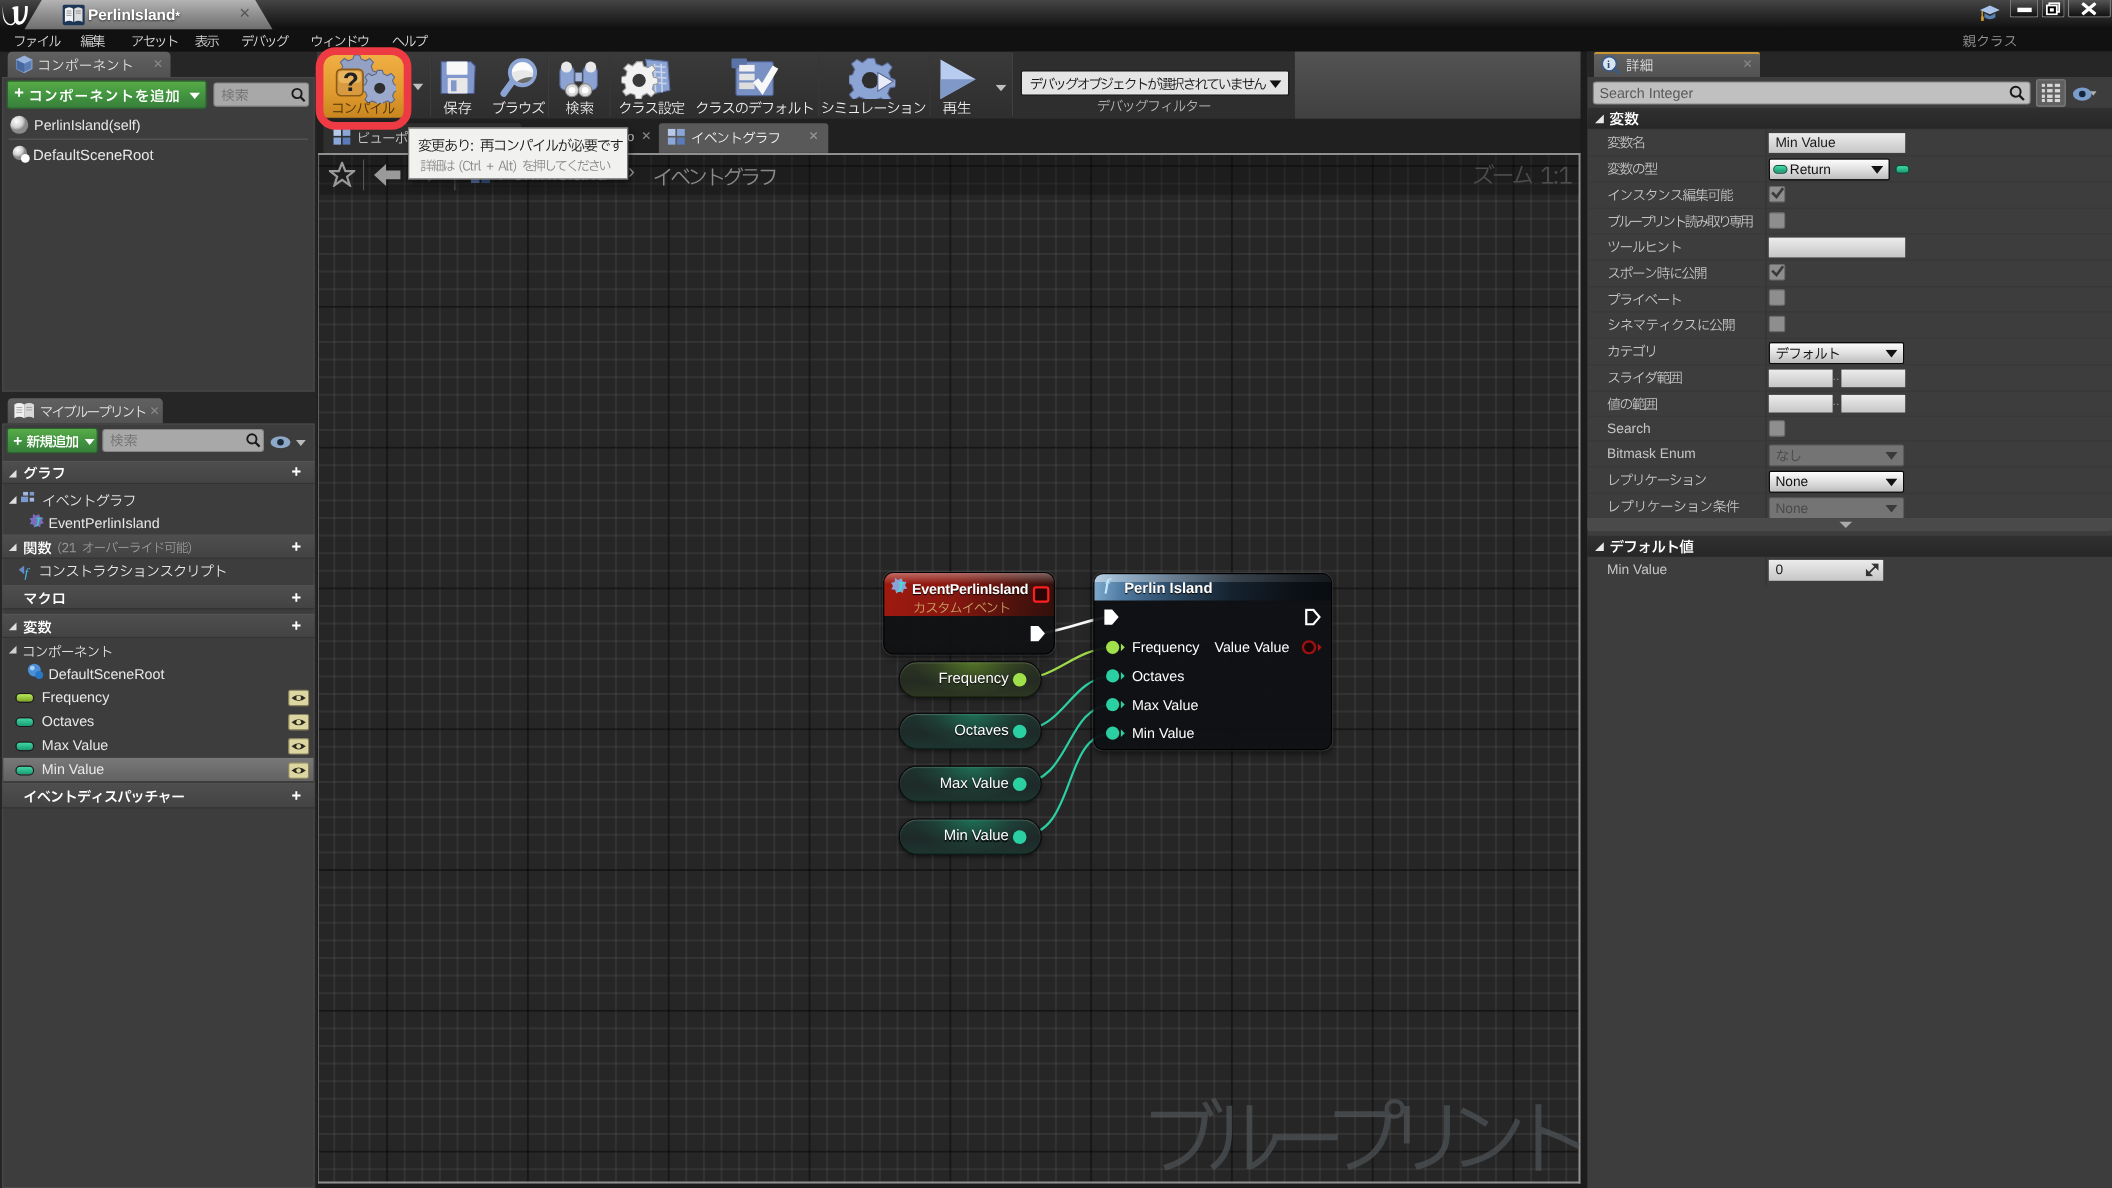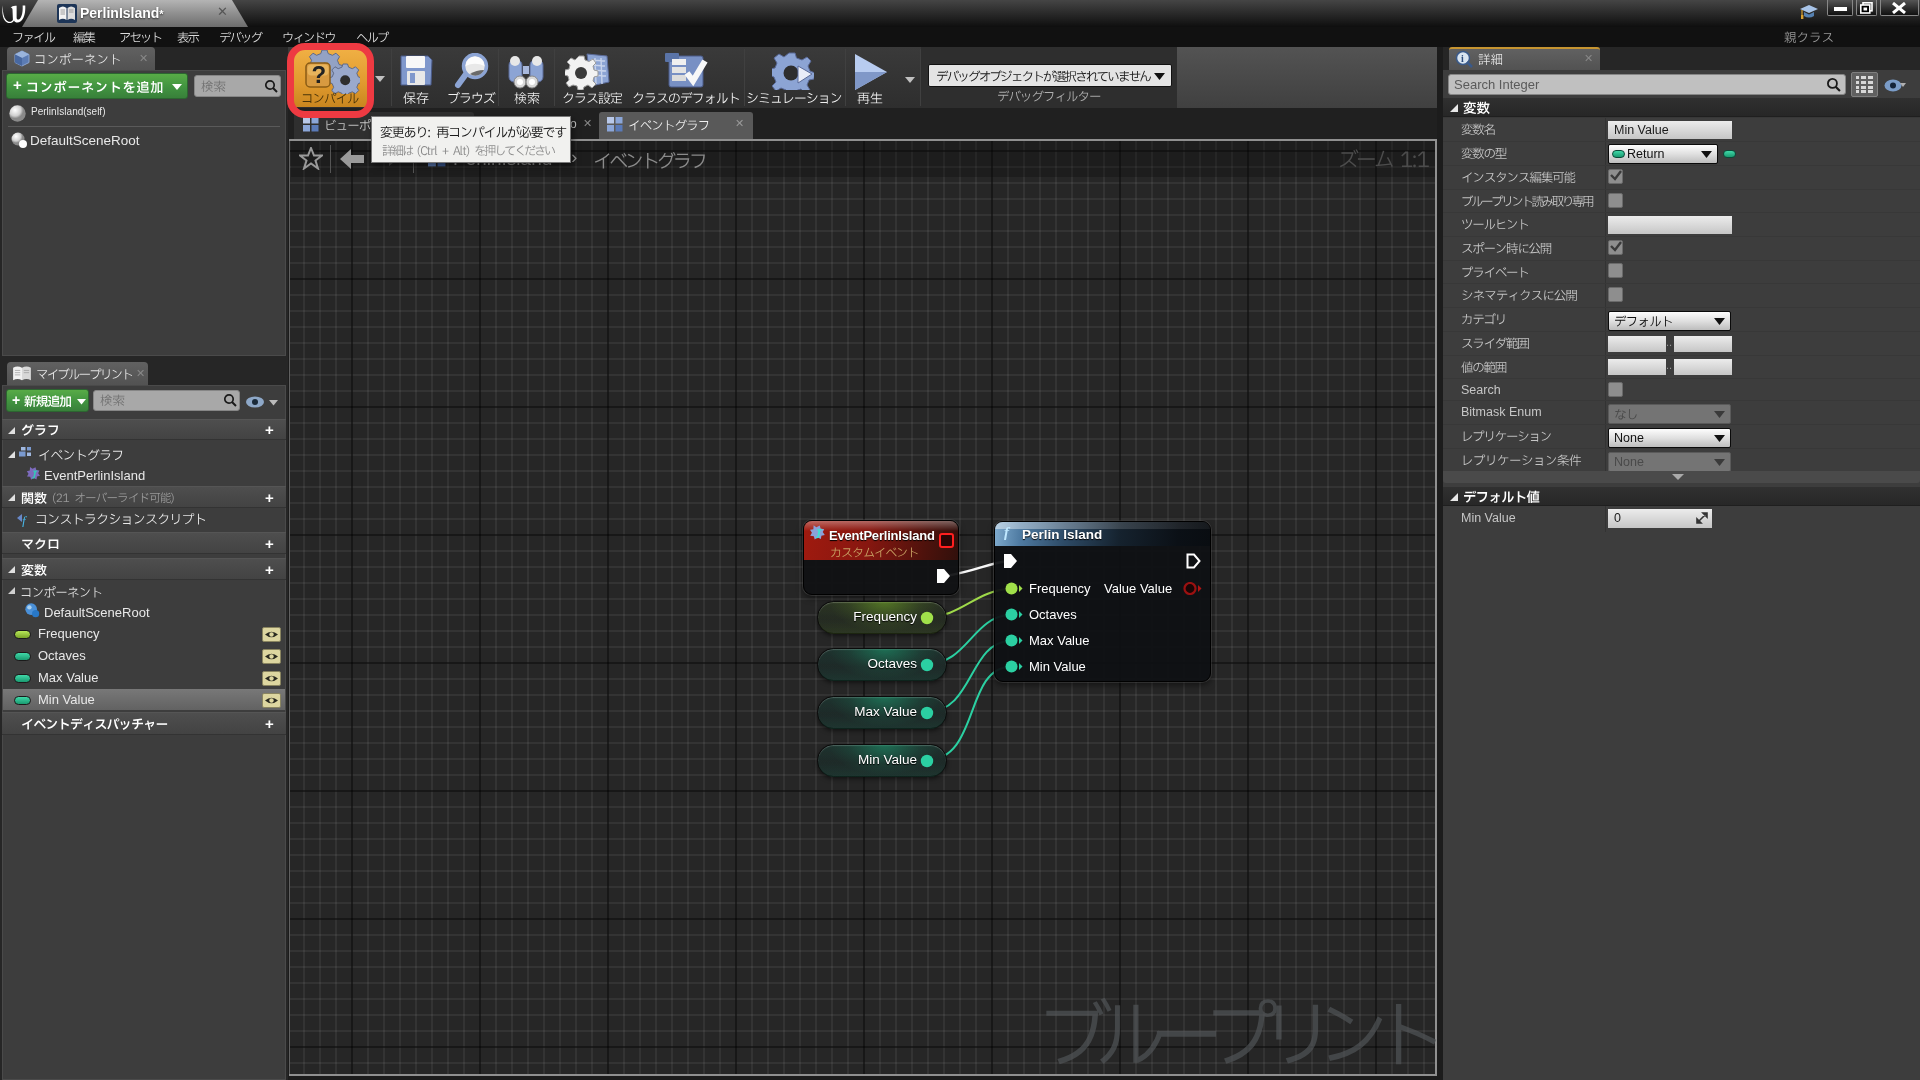--- a/index.html
+++ b/index.html
@@ -310,21 +310,21 @@
 <svg class="a" style="left:8px;top:104px" width="19" height="19" viewBox="0 0 19 19">
     <defs>
       <radialGradient id="sph" cx="35%" cy="30%">
         <stop offset="0%" stop-color="#fff"></stop>
         <stop offset="70%" stop-color="#cfcfcf"></stop>
         <stop offset="100%" stop-color="#8a8a8a"></stop>
       </radialGradient>
     </defs>
     <circle cx="9.5" cy="9.5" r="8.2" fill="url(#sph)"></circle>
   </svg>
-<div class="lt" style="left:31px;top:106px;font-size:10px;color:#e8e8e8">PerlinIsland(self)</div>
+<div class="lt" style="left:31px;top:106px;font-size:13px;color:#e8e8e8">PerlinIsland(self)</div>
 <div class="a" style="left:8px;top:126px;width:272px;height:1px;background:#5a5a5a"></div>
 <svg class="a" style="left:10px;top:131px" width="19" height="19" viewBox="0 0 19 19">
     <circle cx="8" cy="8" r="6.5" fill="url(#sph)"></circle>
     <circle cx="13" cy="13" r="4" fill="#fff"></circle>
   </svg>
 <div class="lt" style="left:30px;top:133px;font-size:13.5px;color:#e8e8e8">DefaultSceneRoot</div>
 <div class="a" style="left:7px;top:362px;width:141px;height:23px;background:linear-gradient(180deg,#616161,#525252);border-radius:4px 4px 0 0"></div>
 <svg class="a" style="left:12px;top:366px" width="20" height="16" viewBox="0 0 22 18">
     <path d="M1 2 Q6 -1 11 2 L11 16 Q6 13 1 16 Z" fill="#f0f0f0"></path>
     <path d="M21 2 Q16 -1 11 2 L11 16 Q16 13 21 16 Z" fill="#d8d8d8"></path>

